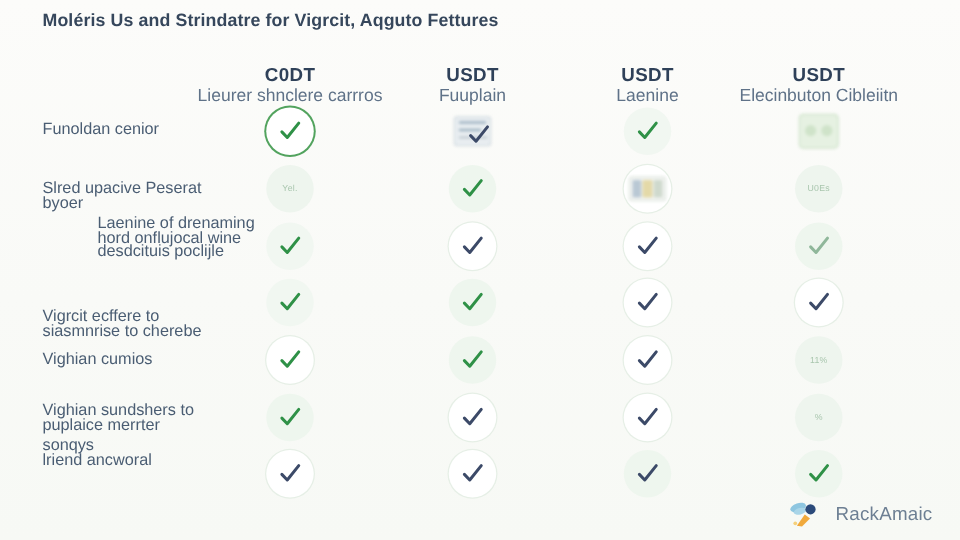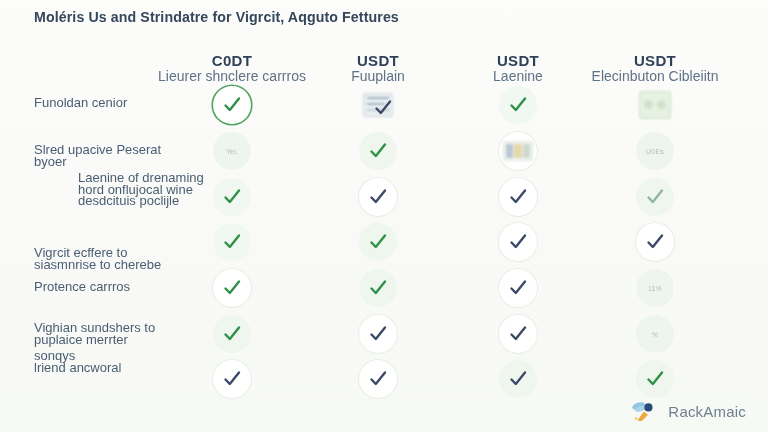--- a/index.html
+++ b/index.html
@@ -183,21 +183,21 @@
       <div class="col-header" style="left: 575px;">
         <div class="ticker">USDT</div>
         <div class="sub">Elecinbuton Cibleiitn</div>
       </div>
     </div>
   <div id="labels">
       <div class="row-label" style="top: 97px; white-space: pre-line;">Funoldan cenior</div>
       <div class="row-label" style="top: 144px; white-space: pre-line;">Slred upacive Peserat byoer</div>
       <div class="row-label" style="top: 172px; white-space: pre-line; margin-left: 44px;">Laenine of drenaming hord onflujocal wine desdcituis poclijle</div>
       <div class="row-label" style="top: 232px; white-space: pre-line; margin-top: 15px;">Vigrcit ecffere to siasmnrise to cherebe</div>
-      <div class="row-label" style="top: 281px; white-space: pre-line;">Protence carrros</div>
+      <div class="row-label" style="top: 281px; white-space: pre-line;">Vighian cumios</div>
       <div class="row-label" style="top: 322px; white-space: pre-line;">Vighian sundshers to puplaice merrter</div>
       <div class="row-label" style="top: 350px; white-space: pre-line;">sonqys
 lriend ancworal</div>
     </div>
   <div id="cells">
       <div class="cell bg-ring" style="left: 232px; top: 105px;">
         <svg width="22" height="22" viewBox="0 0 22 22">
           <path class="tick-green" d="M4.5 11.5 L8.8 16 L18 4.5" fill="none" stroke-width="2.4" stroke-linecap="round" stroke-linejoin="round"></path>
         </svg>
       </div>

